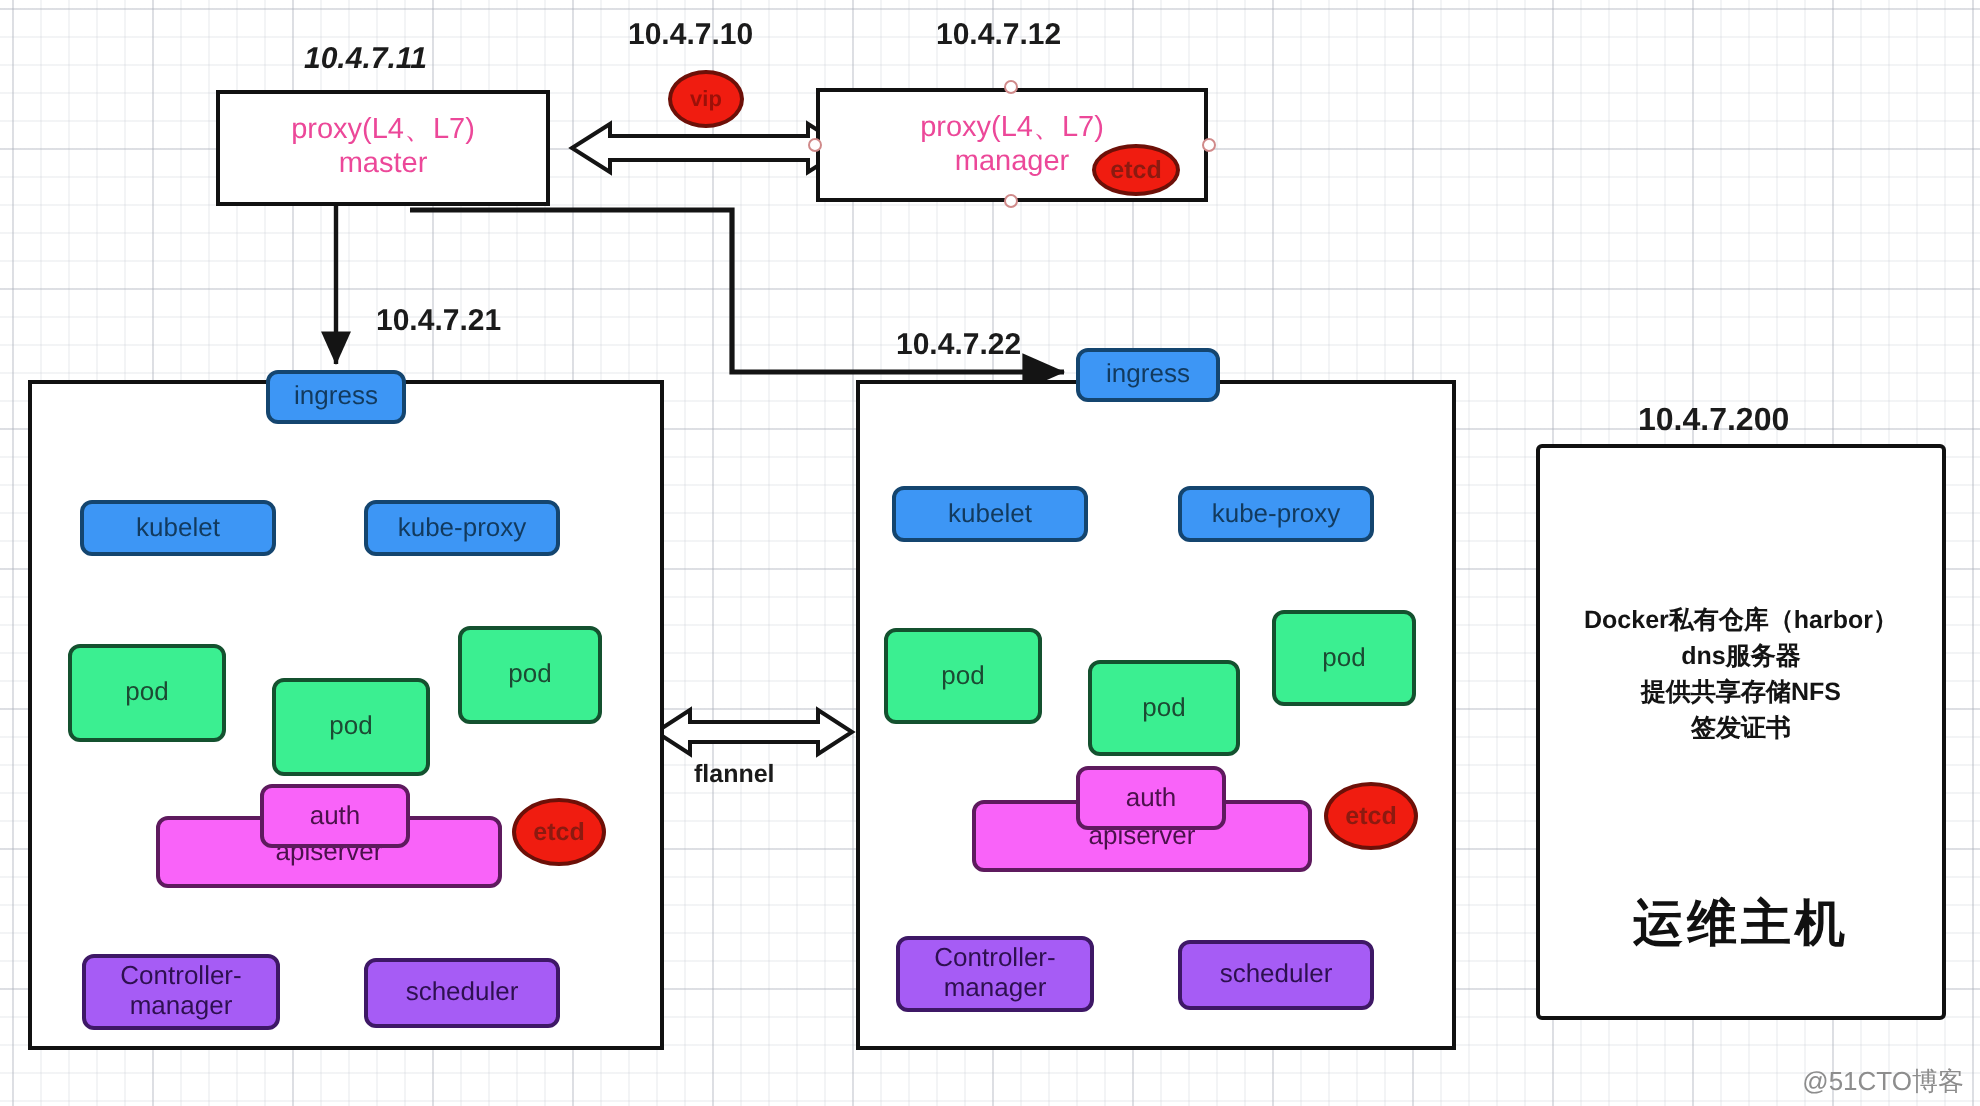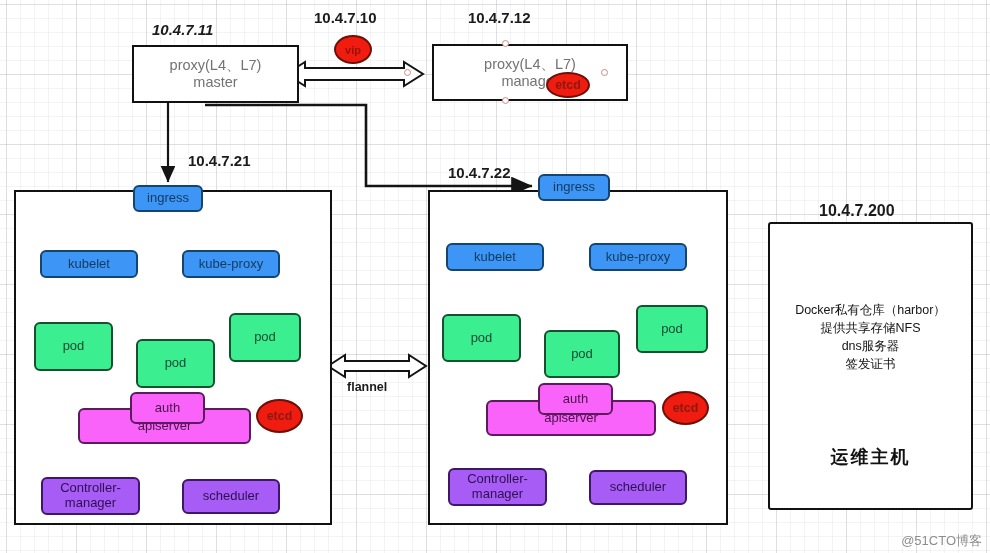--- a/index.html
+++ b/index.html
@@ -23,21 +23,21 @@
   }
   #edges { position: absolute; left:0; top:0; width:990px; height:553px; pointer-events:none; }
 
   .node { position: absolute; display: flex; align-items: center; justify-content: center;
           text-align: center; line-height: 1.15; border: 2px solid #1f1f1f; }
   .ip-label { position: absolute; font-weight: bold; font-size: 15px; color: #1b1b1b;
               white-space: nowrap; }
 
   .host-box { background: #ffffff; border: 2.5px solid #111111; }
 
-  .proxy-box { background: #ffffff; border: 2.5px solid #111111; font-size: 14.5px; color:#737373;margin-left:24px; }
+  .proxy-box { background: #ffffff; border: 2.5px solid #111111; font-size: 14.5px; color:#ec4899; }
   .proxy-inner { width: 100%; }
 
   .blue   { background: #3d96f5; border-color: #14456f; color: #123a5e; border-radius: 6px;
             font-size: 13px; }
   .green  { background: #3bef91; border-color: #14512f; color: #1c4a33; border-radius: 6px;
             font-size: 13px; }
   .magenta{ background: #f963f9; border-color: #5e1a5e; color: #4b114b; border-radius: 6px;
             font-size: 13px; }
   .purple { background: #a65cf5; border-color: #3e1866; color: #2e1050; border-radius: 6px;
             font-size: 13px; }
@@ -50,23 +50,23 @@
                 display:flex; align-items:center; justify-content:center; }
 
   .port { position:absolute; width:7px; height:7px; border:1.4px solid #d08a8a;
           background:#ffffff; border-radius:50%; }
 
   .flannel-label { position:absolute; font-size: 12.5px; font-weight: bold; color:#1b1b1b;margin-top:37px; }
 
   .ops-box { position:absolute; background:#ffffff; border:2px solid #111111;
              border-radius:3px; }
   .ops-lines { position:absolute; width:100%; text-align:center; font-size: 12.5px;
-               font-weight: normal; color:#141414; line-height: 1.45; }
+               font-weight: bold; color:#141414; line-height: 1.45; }
   .ops-lines div { white-space: nowrap; }
-  .ops-title { position:absolute; width:100%; text-align:center; font-size: 18px;
+  .ops-title { position:absolute; width:100%; text-align:center; font-size: 25px;
                font-weight: bold; color:#111111; letter-spacing: 2px; }
 
   .watermark { position:absolute; right:8px; bottom:3px; font-size: 13px; color:#8d8d8d;
                font-weight: 500; }
 </style>
 </head>
 <body>
 
 <div id="canvas">
 
@@ -197,22 +197,22 @@
     <span>Controller-</span>
     <span>manager</span>
   </div>
   <div class="node purple" style="left:589px; top:470px; width:98px; height:35px;">scheduler</div>
 
   <div class="ip-label" style="left:819px; top:202px; font-size:16px;">10.4.7.200</div>
 
   <div class="ops-box" style="left:768px; top:222px; width:205px; height:288px;">
     <div class="ops-lines" style="top:77px;">
       <div>Docker私有仓库（harbor）</div>
+      <div>dns服务器</div>
       <div>提供共享存储NFS</div>
-      <div>dns服务器</div>
       <div>签发证书</div>
     </div>
     <div class="ops-title" style="top:221px;">运维主机</div>
   </div>
 
   <div class="watermark">@51CTO博客</div>
 
 </div>
 
 </body></html>

